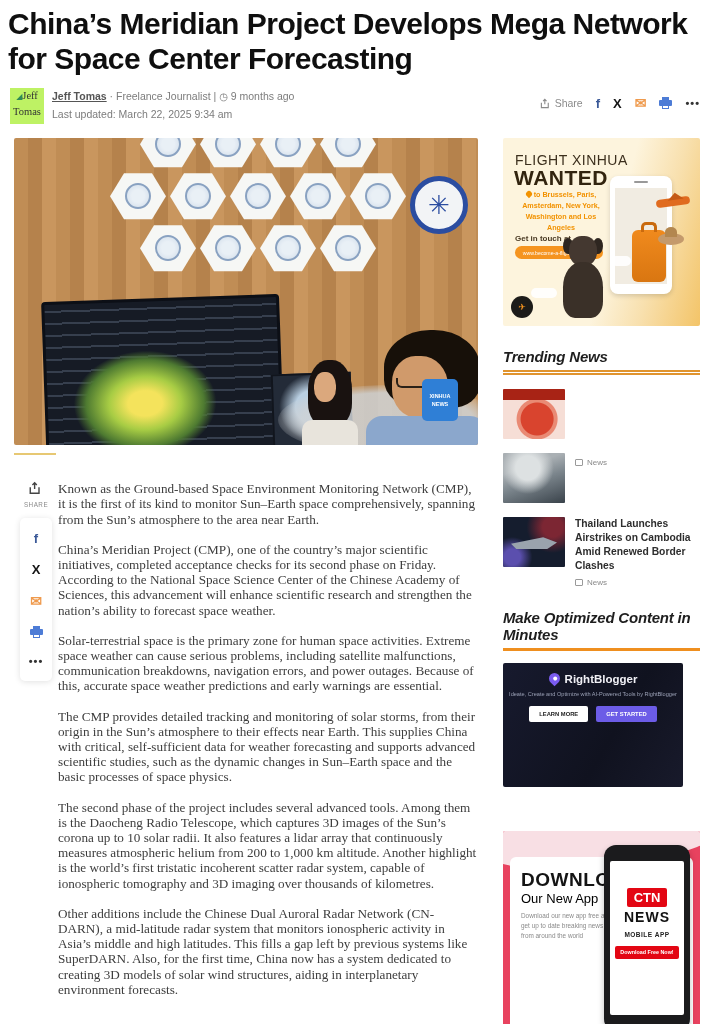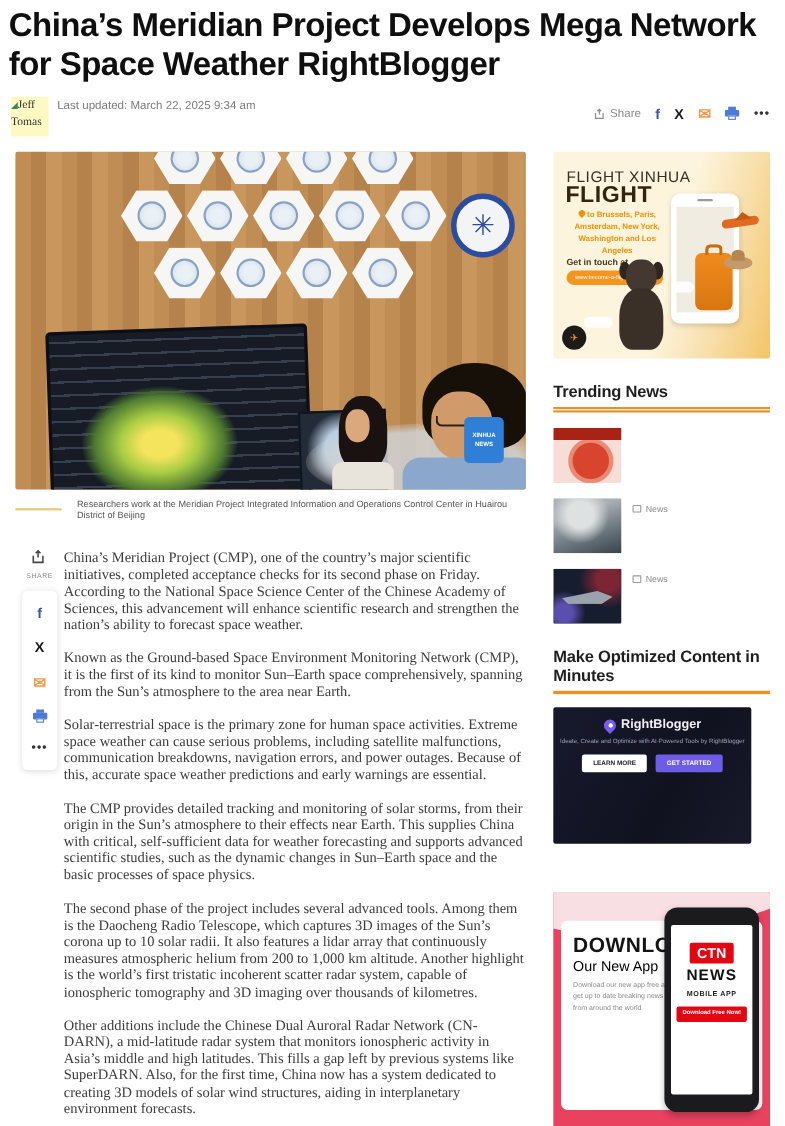--- a/index.html
+++ b/index.html
@@ -4,21 +4,21 @@
 <style>
   * { margin:0; padding:0; box-sizing:border-box; }
   html,body { width:714px; height:1024px; overflow:hidden; background:#fff;
               font-family:"Liberation Sans", sans-serif; }
   .page { width:714px; height:1024px; position:relative; }
 
   
   .headline { padding:6px 12px 0 8px; font-size:30px; line-height:1.17; font-weight:900;
               color:#0f0f0f; letter-spacing:-0.5px; font-family:"Liberation Sans",sans-serif; }
   .byline-row { display:flex; align-items:flex-start; padding:12px 14px 0 10px; }
-  .avatar { width:34px; height:36px; background:#fef9c3; margin-right:8px; 
+  .avatar { width:34px; height:36px; background:#bef264; margin-right:8px; text-align:center;
             font-family:"Liberation Serif",serif; font-size:10.5px; color:#333; line-height:1.5; }
   .avatar .leaf { color:#2e8b57; font-size:8px; }
   .byline-meta { font-size:10.5px; color:#7c7c7c; line-height:1.7; }
   .byline-meta .author { color:#555; font-weight:bold; text-decoration:underline; }
   .byline-meta .clock { font-size:10px; }
   .share-toolbar { margin-left:auto; display:flex; align-items:center; gap:13px; padding-top:8px; }
   .share-toolbar .share-lbl { font-size:10.5px; color:#8a8a8a; display:flex; gap:4px; align-items:center;}
   .ic { font-weight:bold; font-size:13px; line-height:1; }
   .ic-fb { color:#3b5998; }
   .ic-x  { color:#151515; }
@@ -105,21 +105,21 @@
   .fa-dog { position:absolute; left:52px; top:98px; width:56px; height:84px; }
   .fa-dog .dbody { position:absolute; left:8px; top:26px; width:40px; height:56px; border-radius:45% 45% 30% 30%; background:#3a3028; }
   .fa-dog .dhead { position:absolute; left:14px; top:0; width:28px; height:30px; border-radius:45%; background:#443830; }
   .fa-dog .dear { position:absolute; left:8px; top:2px; width:10px; height:16px; border-radius:50% 50% 0 50%; background:#2e2620; }
   .fa-dog .dear.r { left:auto; right:8px; border-radius:50% 50% 50% 0; }
   .fa-cloud { position:absolute; width:26px; height:10px; background:#fff; border-radius:10px; opacity:.9; }
   .fa-logo { position:absolute; left:8px; bottom:8px; width:22px; height:22px; border-radius:50%; background:#1c1b19;
              color:#f5941f; font-size:9px; display:flex; align-items:center; justify-content:center; }
 
   
-  .side-heading { margin-top:22px; font-size:15px; font-weight:900; color:#1e1e1e; letter-spacing:-0.2px; }
+  .side-heading { margin-top:22px; font-size:15px; font-weight:900; color:#1e1e1e; letter-spacing:-0.2px;font-style:italic; }
   .rule-double { margin-top:5px; border-bottom:5px double #e0942e; }
   .rule-single { margin-top:5px; border-bottom:3px solid #ef8f1f; }
   .trend-item { display:flex; gap:10px; margin-top:14px; }
   .thumb { width:62px; height:50px; flex:none; border-radius:1px; }
   .th1 { background:#f6ded6; background-image:linear-gradient(#a82315 0 11px, transparent 11px),
          radial-gradient(circle at 55% 60%, #d9442e 0 16px, #e98a74 17px 20px, transparent 21px); }
   .th2 { background:linear-gradient(160deg,#aab0b4 0 30%, #7b858c 55%, #39424a);
          background-image:radial-gradient(circle at 40% 30%, #dde1e2 0 12px, transparent 26px),
          linear-gradient(160deg,#aab0b4 0 30%, #7b858c 55%, #39424a); }
   .th3 { background:linear-gradient(105deg,#ece9e4 0 34%, #d7d9da 34% 55%, #4e4a45 55% 72%, #dad6cf 72%); }
@@ -150,39 +150,47 @@
   .app-ad { position:relative; width:197px; height:228px; margin-top:44px; background:#e8425f; overflow:hidden; border-radius:2px; }
   .app-ad .swoosh-t { position:absolute; left:-30px; top:-34px; width:260px; height:70px; background:#f8dfe4; border-radius:50%; transform:rotate(-6deg); }
   .app-ad .panel { position:absolute; left:7px; top:26px; width:183px; height:172px; background:#fff; border-radius:6px; }
   .app-dl { position:absolute; left:18px; top:38px; font-size:19px; font-weight:900; color:#141414; letter-spacing:.5px; }
   .app-sub { position:absolute; left:18px; top:60px; font-size:13px; color:#000000; }
   .app-desc { position:absolute; left:18px; top:80px; width:92px; font-size:6.4px; line-height:1.6; color:#8a8a8a; }
   .app-phone { position:absolute; right:10px; top:14px; width:86px; height:186px; background:#1b1b1d; border-radius:12px;
                box-shadow:0 3px 6px rgba(0,0,0,.25); }
   .app-phone .scr2 { position:absolute; left:6px; top:16px; right:6px; bottom:16px; background:#fff; border-radius:2px;
                      display:flex; flex-direction:column; align-items:center; }
-  .ctn-box { margin-top:16px; background:#e30613; color:#fff; font-weight:900; font-size:13px; padding:2px 7px; border-radius:2px; }
+  .ctn-box { margin-top:27px; background:#e30613; color:#fff; font-weight:900; font-size:13px; padding:2px 7px; border-radius:2px; }
   .ctn-news { font-size:14px; font-weight:900; color:#111; letter-spacing:1px; margin-top:2px; }
   .ctn-mob { font-size:6.5px; font-weight:bold; color:#222; margin-top:6px; letter-spacing:.5px; }
   .ctn-btn { margin-top:8px; background:#e30613; color:#fff; font-size:5.4px; font-weight:bold; padding:3px 5px;
              border-radius:2px; text-align:center; line-height:1.4; }
 </style>
 </head>
 <body>
 
 <div class="page">
 
-  <h1 class="headline">China’s Meridian Project Develops Mega Network for Space Weather RightBlogger</h1>
+  <h1 class="headline">China’s Meridian Project Develops Mega Network for Space Center Forecasting</h1>
 
   <div class="byline-row">
     <div class="avatar">
       <div><span class="leaf">◢</span><span>Jeff</span></div>
       <div>Tomas</div>
     </div>
     <div class="byline-meta">
+      <div>
+        <span class="author">Jeff Tomas</span>
+        <span> · </span>
+        <span>Freelance Journalist</span>
+        <span> | </span>
+        <span class="clock">◷</span>
+        <span>9 months ago</span>
+      </div>
       <div>Last updated: March 22, 2025 9:34 am</div>
     </div>
     <div class="share-toolbar">
       <span class="share-lbl">
         <svg width="11" height="11" viewBox="0 0 16 16">
             <path d="M2 7v7h10V7" fill="none" stroke="#8a8a8a" stroke-width="1.6"></path>
             <path d="M7 9V2M4.5 4.5 7 2l2.5 2.5" fill="none" stroke="#8a8a8a" stroke-width="1.6"></path>
           </svg>
         <span>Share</span>
       </span>
@@ -259,21 +267,20 @@
             <div class="glasses"></div>
             <div class="body"></div>
           </div>
         <div class="watermark">
           <span>XINHUA</span>
           <span>NEWS</span>
         </div>
       </div>
       <div class="figcap">
         <span class="dash"></span>
-        <span class="cap-text">Researchers work at the Meridian Project Integrated Information and Operations Control Center in Huairou District of Beijing</span>
       </div>
 
       <div class="article-row">
         <div class="share-rail">
           <div class="top-share">
             <svg width="15" height="14" viewBox="0 0 16 16">
                 <path d="M2 7v7h10V7" fill="none" stroke="#444" stroke-width="1.6"></path>
                 <path d="M7 9V2M4.5 4.5 7 2l2.5 2.5" fill="none" stroke="#444" stroke-width="1.6"></path>
               </svg>
             <div class="lbl">SHARE</div>
@@ -284,36 +291,36 @@
             <span class="ic ic-mail">✉</span>
             <span class="printer">
                 <span class="pr-top"></span>
                 <span class="pr-bod"></span>
                 <span class="pr-out"></span>
               </span>
             <span class="ic ic-more">•••</span>
           </div>
         </div>
         <div class="article-text">
+          <p>Known as the Ground-based Space Environment Monitoring Network (CMP), it is the first of its kind to monitor Sun–Earth space comprehensively, spanning from the Sun’s atmosphere to the area near Earth.</p>
           <p>China’s Meridian Project (CMP), one of the country’s major scientific initiatives, completed acceptance checks for its second phase on Friday. According to the National Space Science Center of the Chinese Academy of Sciences, this advancement will enhance scientific research and strengthen the nation’s ability to forecast space weather.</p>
-          <p>Known as the Ground-based Space Environment Monitoring Network (CMP), it is the first of its kind to monitor Sun–Earth space comprehensively, spanning from the Sun’s atmosphere to the area near Earth.</p>
           <p>Solar-terrestrial space is the primary zone for human space activities. Extreme space weather can cause serious problems, including satellite malfunctions, communication breakdowns, navigation errors, and power outages. Because of this, accurate space weather predictions and early warnings are essential.</p>
           <p>The CMP provides detailed tracking and monitoring of solar storms, from their origin in the Sun’s atmosphere to their effects near Earth. This supplies China with critical, self-sufficient data for weather forecasting and supports advanced scientific studies, such as the dynamic changes in Sun–Earth space and the basic processes of space physics.</p>
           <p>The second phase of the project includes several advanced tools. Among them is the Daocheng Radio Telescope, which captures 3D images of the Sun’s corona up to 10 solar radii. It also features a lidar array that continuously measures atmospheric helium from 200 to 1,000 km altitude. Another highlight is the world’s first tristatic incoherent scatter radar system, capable of ionospheric tomography and 3D imaging over thousands of kilometres.</p>
           <p>Other additions include the Chinese Dual Auroral Radar Network (CN-DARN), a mid-latitude radar system that monitors ionospheric activity in Asia’s middle and high latitudes. This fills a gap left by previous systems like SuperDARN. Also, for the first time, China now has a system dedicated to creating 3D models of solar wind structures, aiding in interplanetary environment forecasts.</p>
 
         </div>
       </div>
     </div>
 
     <div class="sidebar">
 
       <div class="flight-ad">
         <div class="fa-title1">FLIGHT XINHUA</div>
-        <div class="fa-title2">FLIGHT</div>
+        <div class="fa-title2">WANTED</div>
         <div class="fa-dest"><span class="fa-pin"></span> <span>to Brussels, Paris, Amsterdam, New York, Washington and Los Angeles</span></div>
         <div class="fa-touch">Get in touch at</div>
         <div class="fa-btn">www.become-a-flight-buddy.org</div>
         <div class="fa-phone">
             <span class="spk"></span>
             <span class="scr"></span>
           </div>
         <div class="fa-plane"></div>
         <div class="fa-case">
             <span class="hdl"></span>
@@ -346,20 +353,21 @@
               <span class="cat-ic"></span>
               <span>News</span>
             </div>
         </div>
       </div>
 
 
       <div class="trend-item">
         <div class="thumb th4"></div>
         <div>
+          <div class="trend-title">Thailand Launches Airstrikes on Cambodia Amid Renewed Border Clashes</div>
           <div class="trend-cat">
               <span class="cat-ic"></span>
               <span>News</span>
             </div>
         </div>
       </div>
 
       <div class="side-heading">Make Optimized Content in Minutes</div>
       <div class="rule-single"></div>
 

